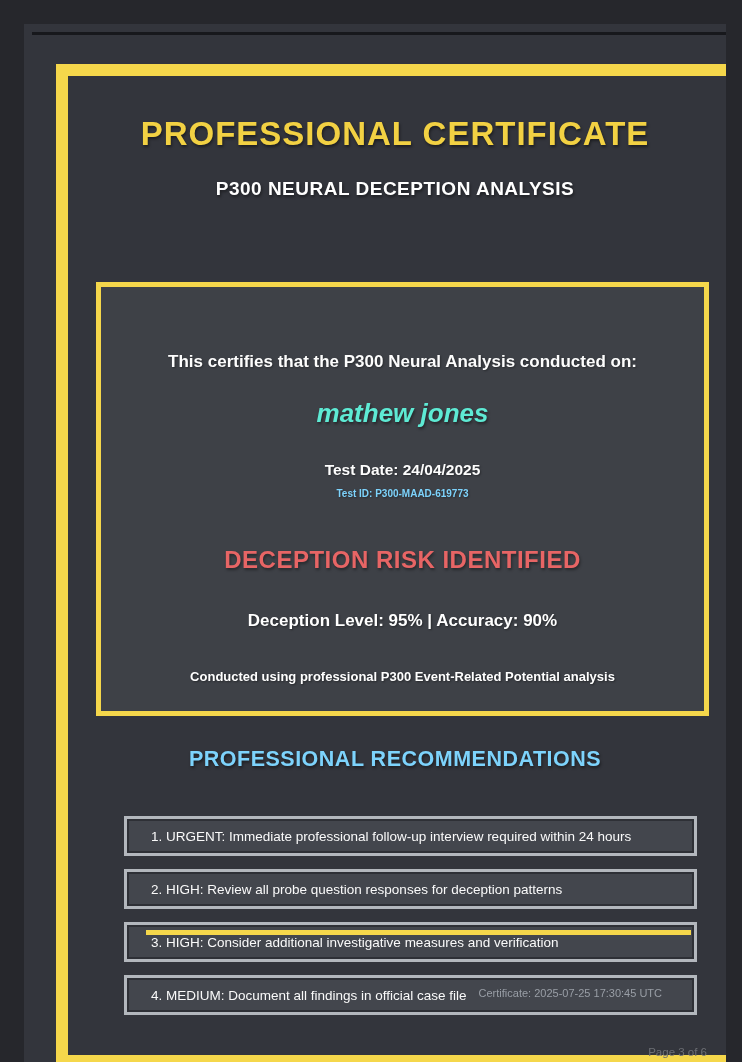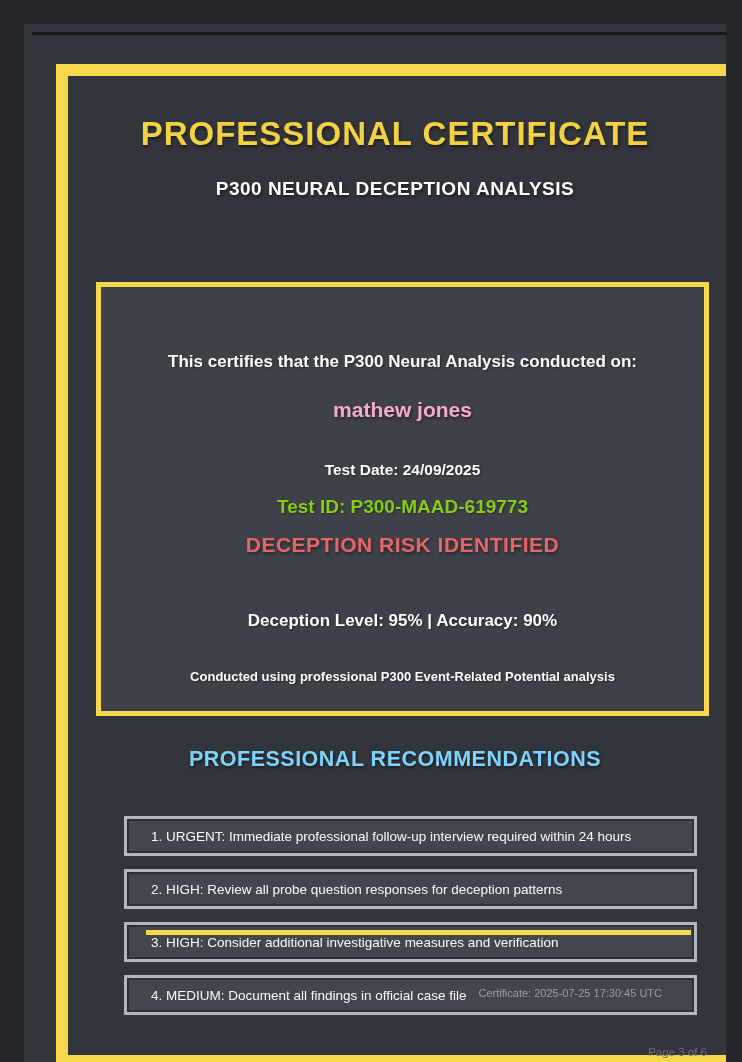--- a/index.html
+++ b/index.html
@@ -58,40 +58,41 @@
   .cert-box .centered { left: 0; right: 0; }
 
   .cert-intro {
     top: 57px;
     font-size: 17px;
     color: #fdfdfd;
     text-shadow: 1px 1px 2px rgba(0,0,0,0.35);
   }
   .cert-name {
     top: 103px;
-    font-size: 21px;
-    font-weight: bold;
-    color: #f9a8d4;
-    text-shadow: 1px 2px 3px rgba(0,0,0,0.45);
+    font-size: 26px;
+    font-weight: bold;
+    color: #5eead4;
+    text-shadow: 1px 2px 3px rgba(0,0,0,0.45);
+    font-style: italic;
   }
   .cert-date {
     top: 166px;
     font-size: 15.5px;
     color: #fdfdfd;
     text-shadow: 1px 1px 2px rgba(0,0,0,0.35);
   }
   .cert-id {
-    top: 201px;
-    font-size: 19px;
-    color: #84cc16;
+    top: 193px;
+    font-size: 10px;
+    color: #7dd3fc;
     text-shadow: 1px 1px 2px rgba(0,0,0,0.35);
   }
   .cert-risk {
-    top: 238px;
-    font-size: 21px;
+    top: 251px;
+    font-size: 24px;
     font-weight: bold;
     letter-spacing: 0.5px;
     color: #e76565;
     text-shadow: 1px 2px 3px rgba(0,0,0,0.4);
   }
   .cert-metrics {
     top: 316px;
     font-size: 17px;
     font-weight: bold;
     color: #ffffff;
@@ -164,21 +165,21 @@
   <div class="top-edge"></div>
 
   <div class="frame"></div>
 
   <div class="centered title">PROFESSIONAL CERTIFICATE</div>
   <div class="centered subtitle">P300 NEURAL DECEPTION ANALYSIS</div>
 
   <div class="cert-box">
     <div class="centered cert-intro">This certifies that the P300 Neural Analysis conducted on:</div>
     <div class="centered cert-name">mathew jones</div>
-    <div class="centered cert-date">Test Date: 24/09/2025</div>
+    <div class="centered cert-date">Test Date: 24/04/2025</div>
     <div class="centered cert-id">Test ID: P300-MAAD-619773</div>
     <div class="centered cert-risk">DECEPTION RISK IDENTIFIED</div>
     <div class="centered cert-metrics">Deception Level: 95% | Accuracy: 90%</div>
     <div class="centered cert-note">Conducted using professional P300 Event-Related Potential analysis</div>
   </div>
 
   <div class="centered rec-heading">PROFESSIONAL RECOMMENDATIONS</div>
 
   <div class="rec-list">
       <div class="rec-row">

